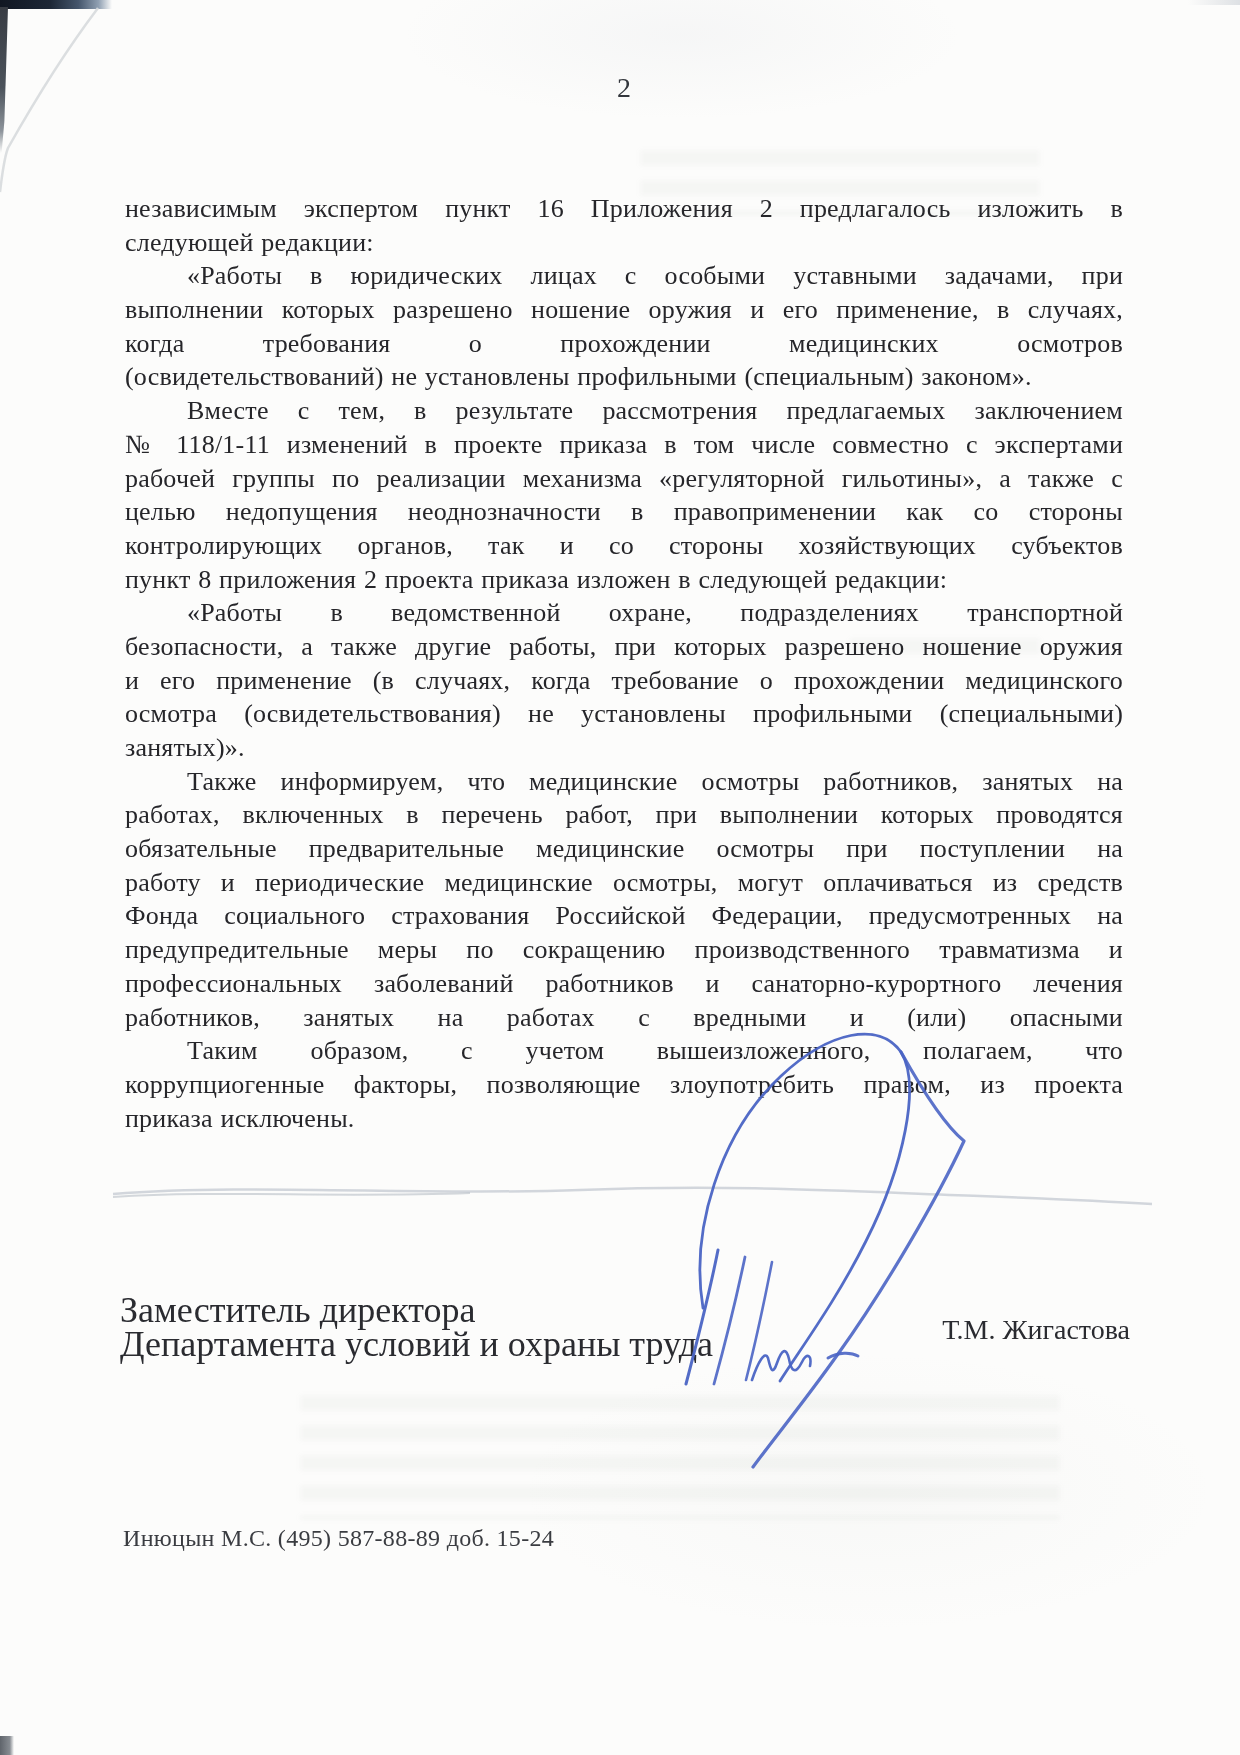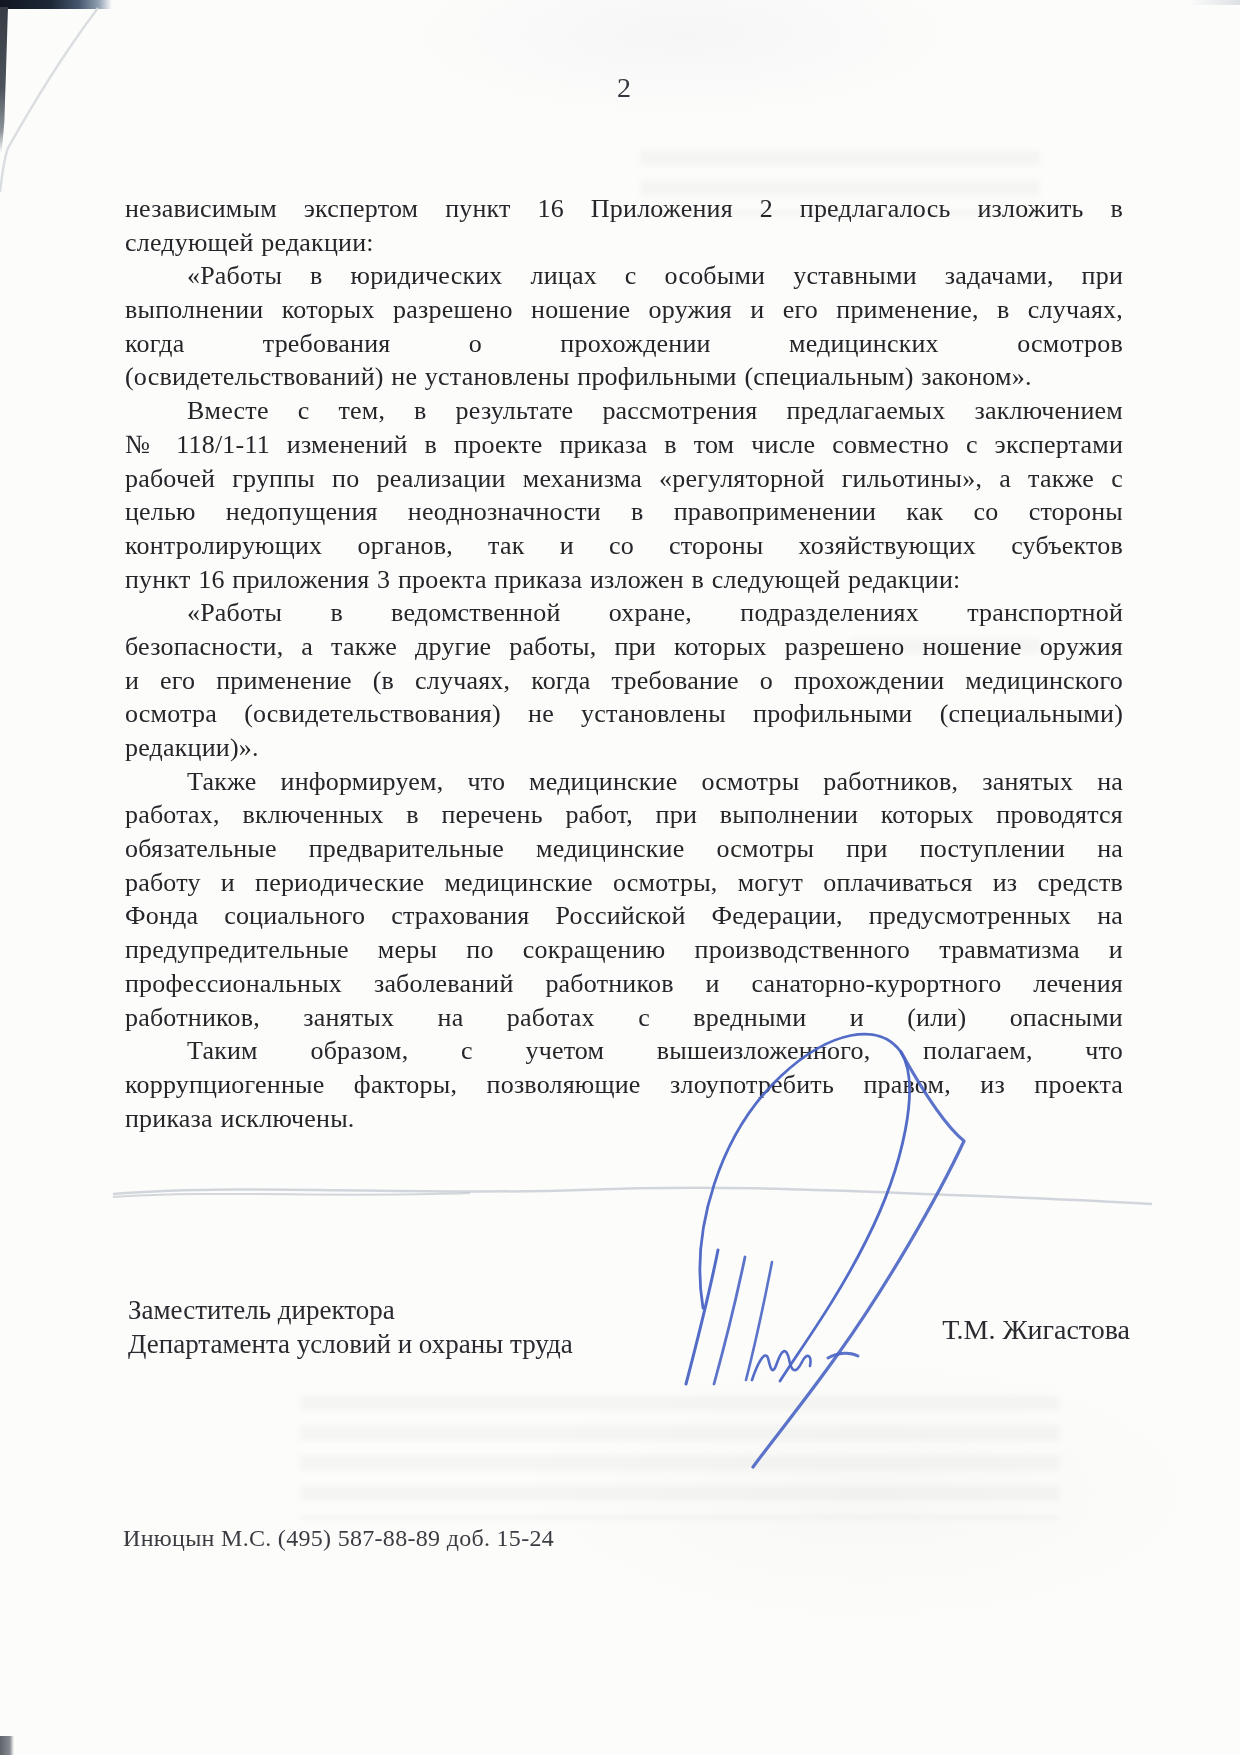--- a/index.html
+++ b/index.html
@@ -51,23 +51,23 @@
   }
   .line.last {
     text-align-last: left;
     white-space: normal;
   }
   .line.indent { text-indent: 62px; }
 
   
   .sign-title {
     position: absolute;
-    left: 128px;
+    left: 120px;
     top: 1293px;
-    font-size: 27px;
+    font-size: 36px;
     line-height: 34px;
     color: #2a2b30;
   }
   .signer-name {
     position: absolute;
     left: 930px;
     top: 1314px;
     width: 200px;
     font-size: 28px;
     text-align: right;
@@ -140,26 +140,26 @@
       <div class="line last">следующей редакции:</div>
       <div class="line indent">«Работы в юридических лицах с особыми уставными задачами, при</div>
       <div class="line">выполнении которых разрешено ношение оружия и его применение, в случаях,</div>
       <div class="line">когда требования о прохождении медицинских осмотров</div>
       <div class="line last">(освидетельствований) не установлены профильными (специальным) законом».</div>
       <div class="line indent">Вместе с тем, в результате рассмотрения предлагаемых заключением</div>
       <div class="line">№ 118/1-11 изменений в проекте приказа в том числе совместно с экспертами</div>
       <div class="line">рабочей группы по реализации механизма «регуляторной гильотины», а также с</div>
       <div class="line">целью недопущения неоднозначности в правоприменении как со стороны</div>
       <div class="line">контролирующих органов, так и со стороны хозяйствующих субъектов</div>
-      <div class="line last">пункт 16 приложения 3 проекта приказа изложен в следующей редакции:</div>
+      <div class="line last">пункт 8 приложения 2 проекта приказа изложен в следующей редакции:</div>
       <div class="line indent">«Работы в ведомственной охране, подразделениях транспортной</div>
       <div class="line">безопасности, а также другие работы, при которых разрешено ношение оружия</div>
       <div class="line">и его применение (в случаях, когда требование о прохождении медицинского</div>
       <div class="line">осмотра (освидетельствования) не установлены профильными (специальными)</div>
-      <div class="line last">редакции)».</div>
+      <div class="line last">занятых)».</div>
       <div class="line indent">Также информируем, что медицинские осмотры работников, занятых на</div>
       <div class="line">работах, включенных в перечень работ, при выполнении которых проводятся</div>
       <div class="line">обязательные предварительные медицинские осмотры при поступлении на</div>
       <div class="line">работу и периодические медицинские осмотры, могут оплачиваться из средств</div>
       <div class="line">Фонда социального страхования Российской Федерации, предусмотренных на</div>
       <div class="line">предупредительные меры по сокращению производственного травматизма и</div>
       <div class="line">профессиональных заболеваний работников и санаторно-курортного лечения</div>
       <div class="line">работников, занятых на работах с вредными и (или) опасными</div>
       <div class="line indent">Таким образом, с учетом вышеизложенного, полагаем, что</div>
       <div class="line">коррупциогенные факторы, позволяющие злоупотребить правом, из проекта</div>

